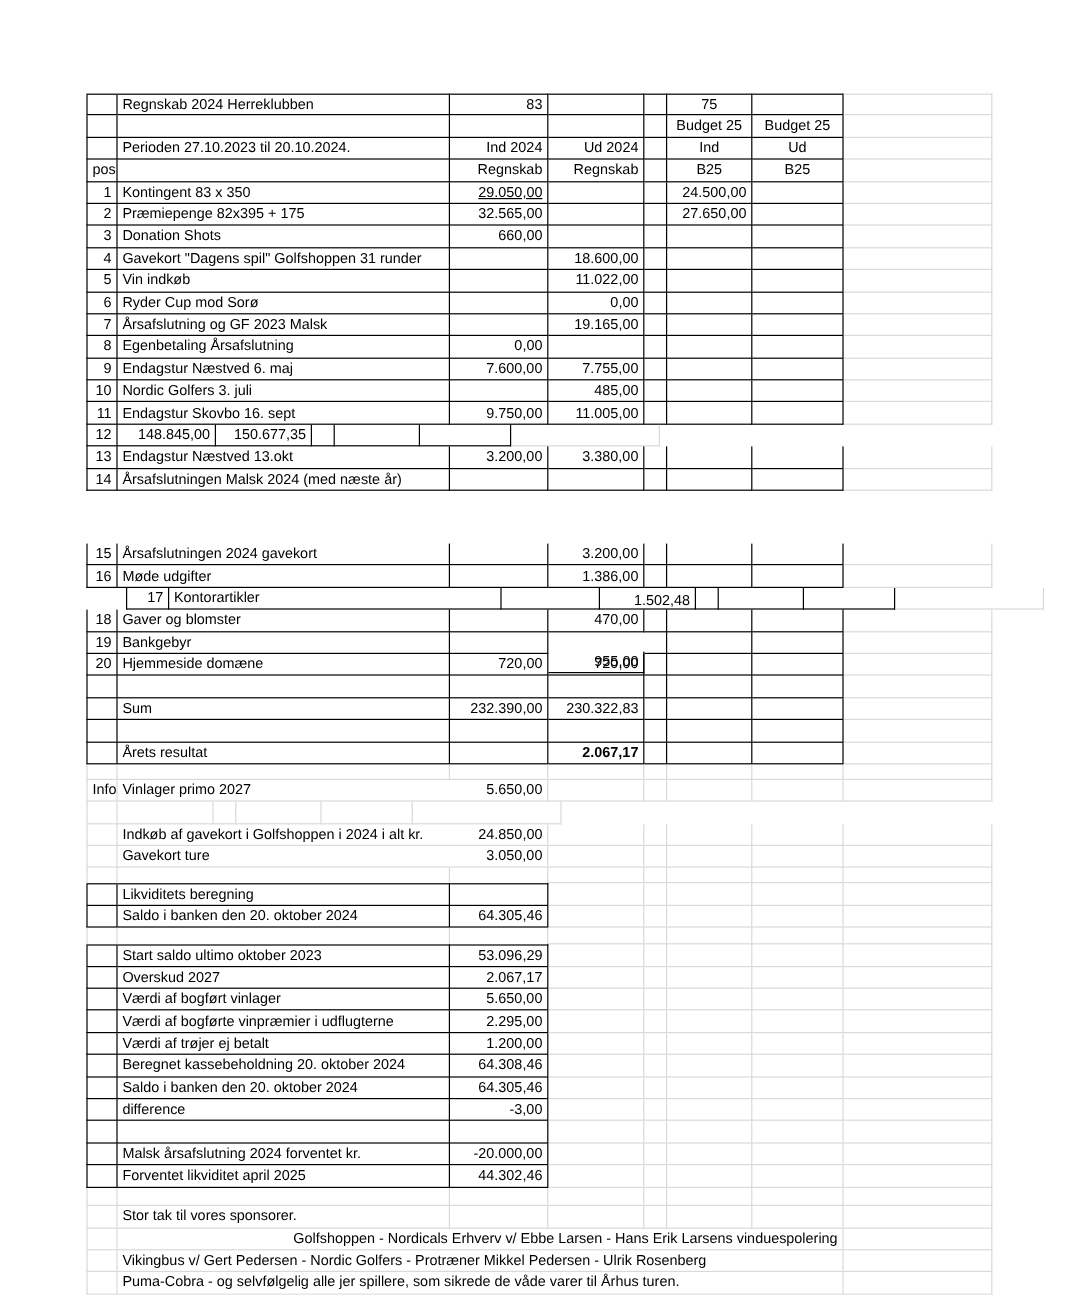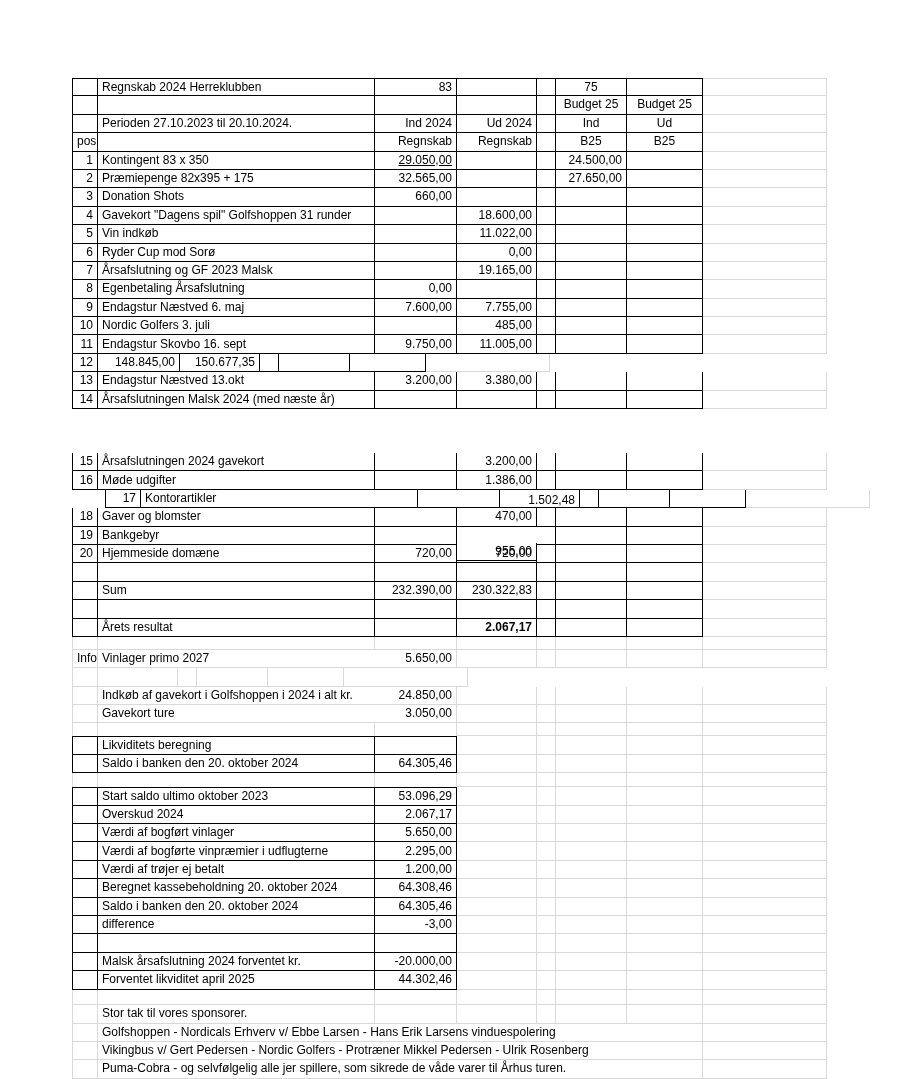--- a/index.html
+++ b/index.html
@@ -598,21 +598,21 @@
       </div>
       <div class="cell b-g a-l" style="width: 80px;"></div>
       <div class="cell b-g a-l" style="width: 19px;"></div>
       <div class="cell b-g a-l" style="width: 71px;"></div>
       <div class="cell b-g a-l" style="width: 76px;"></div>
       <div class="cell b-g a-l" style="width: 124px;"></div>
     </div>
     <div class="row" style="height: 18.4px;">
       <div class="cell b-k a-l k bl" style="width: 26px;"></div>
       <div class="cell b-k a-l k" style="width: 277px;">
-        <span>Overskud 2024</span>
+        <span>Overskud 2027</span>
       </div>
       <div class="cell b-k a-r k" style="width: 82px;">
         <span>2.067,17</span>
       </div>
       <div class="cell b-g a-l" style="width: 80px;"></div>
       <div class="cell b-g a-l" style="width: 19px;"></div>
       <div class="cell b-g a-l" style="width: 71px;"></div>
       <div class="cell b-g a-l" style="width: 76px;"></div>
       <div class="cell b-g a-l" style="width: 124px;"></div>
     </div>
@@ -755,21 +755,21 @@
       </div>
       <div class="cell b-g a-l" style="width: 82px;"></div>
       <div class="cell b-g a-l" style="width: 80px;"></div>
       <div class="cell b-g a-l" style="width: 19px;"></div>
       <div class="cell b-g a-l" style="width: 71px;"></div>
       <div class="cell b-g a-l" style="width: 76px;"></div>
       <div class="cell b-g a-l" style="width: 124px;"></div>
     </div>
     <div class="row" style="height: 18.4px;">
       <div class="cell b-g a-l bl" style="width: 26px;"></div>
-      <div class="cell b-g a-l" style="width: 605px;">
+      <div class="cell b-g a-l" style="width: 605px; justify-content: flex-end;">
         <span>Golfshoppen - Nordicals Erhverv v/ Ebbe Larsen - Hans Erik Larsens vinduespolering</span>
       </div>
       <div class="cell b-g a-l" style="width: 124px;"></div>
     </div>
     <div class="row" style="height: 18.4px;">
       <div class="cell b-g a-l bl" style="width: 26px;"></div>
       <div class="cell b-g a-l" style="width: 605px;">
         <span>Vikingbus v/ Gert Pedersen - Nordic Golfers - Protræner Mikkel Pedersen - Ulrik Rosenberg</span>
       </div>
       <div class="cell b-g a-l" style="width: 124px;"></div>

